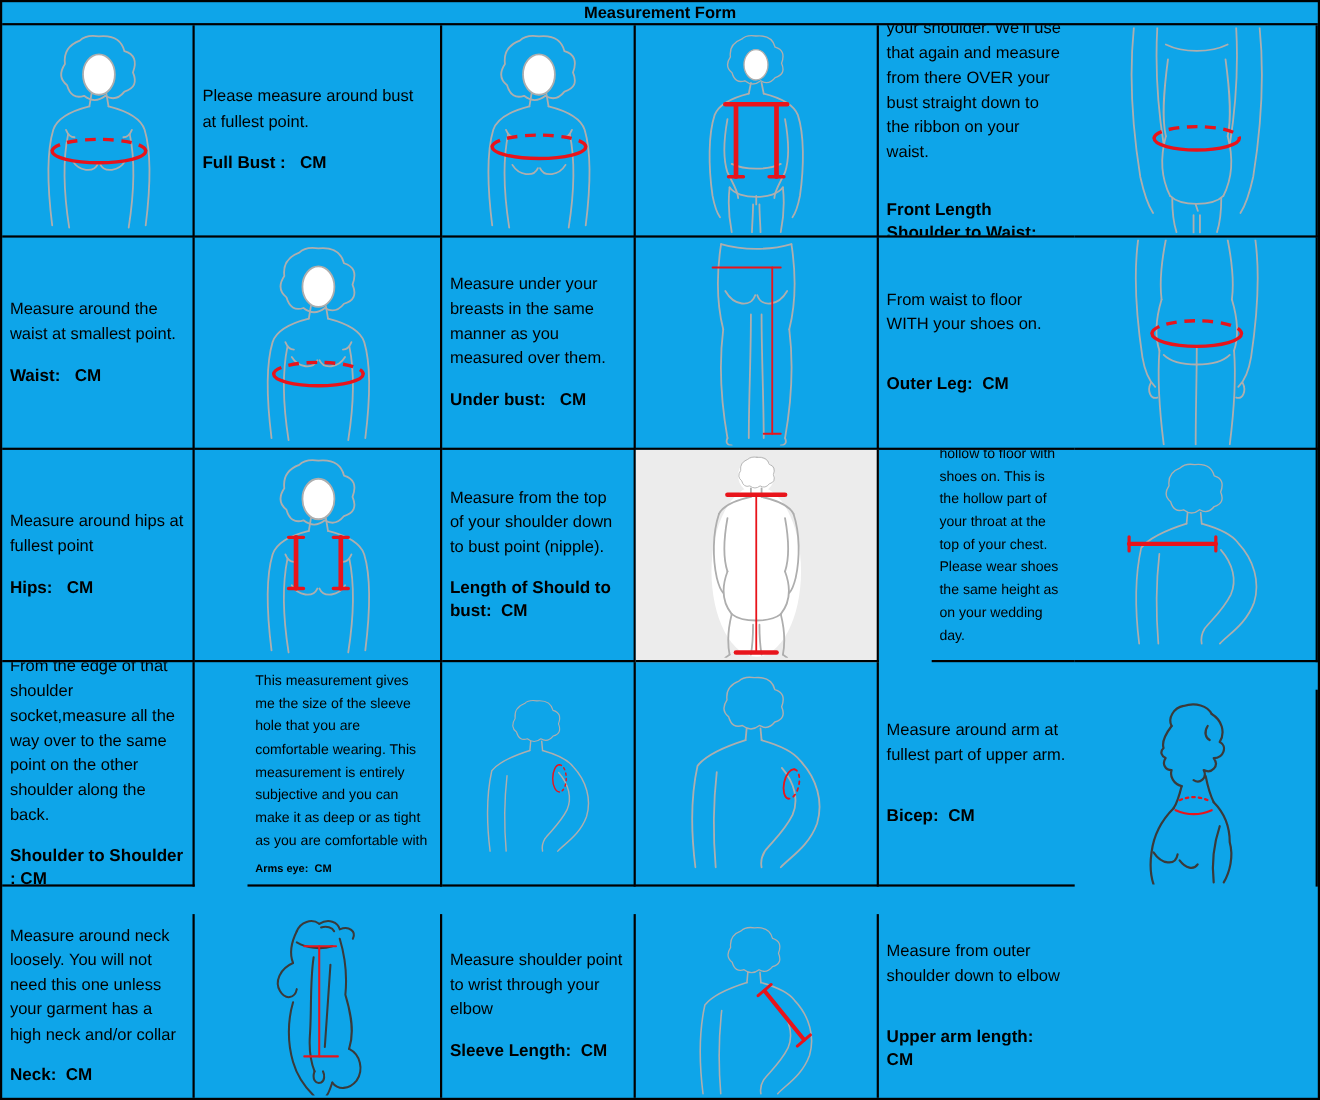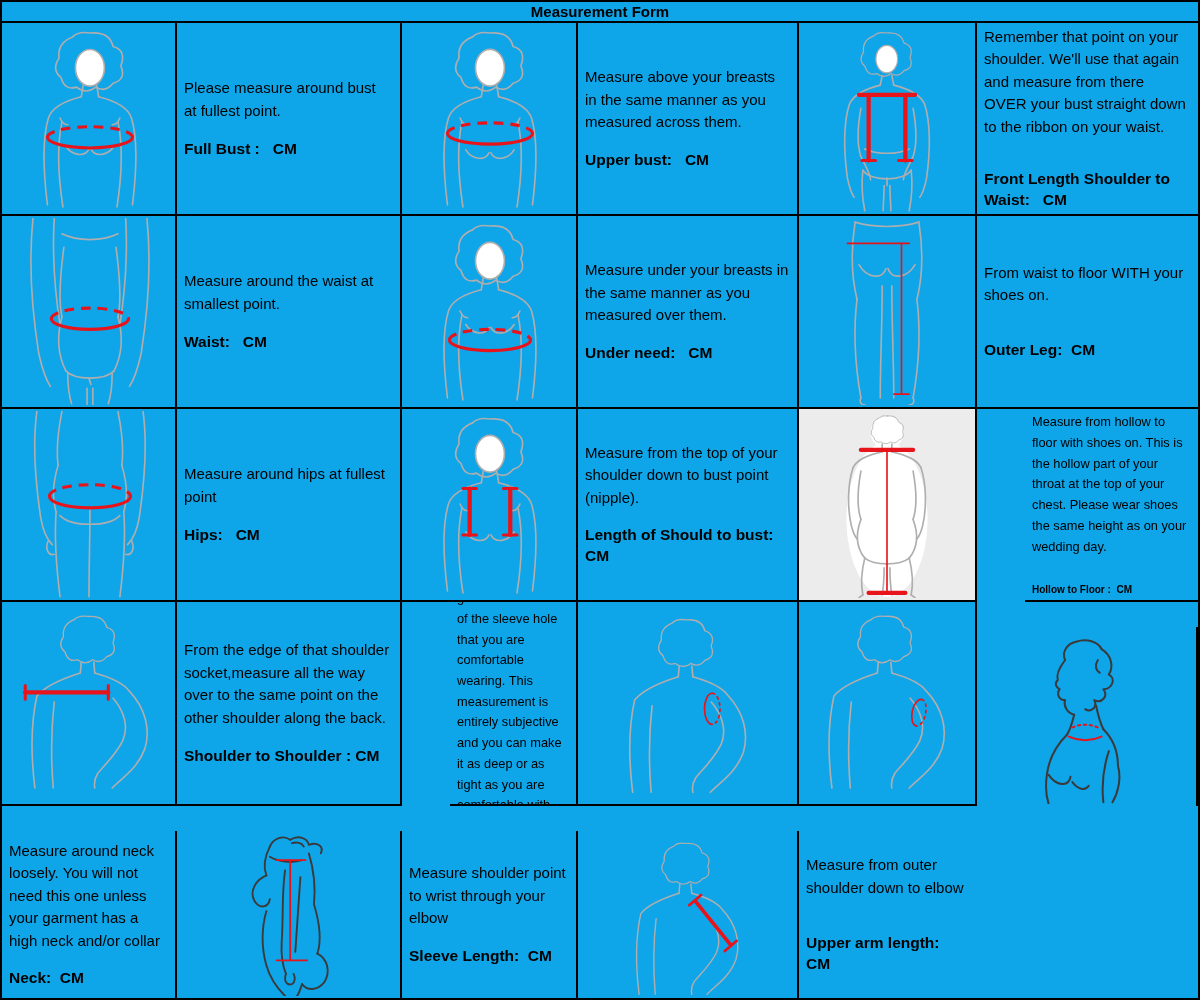--- a/index.html
+++ b/index.html
@@ -89,24 +89,20 @@
     <p class="label">Full Bust :   CM</p>
   </div>
   <div class="cell img">
     <svg class="fig" viewBox="0 0 176 193">
       <use href="#g-front-fig"></use>
       <path d="M64,129 C70,139 84,141 88,132 M90,132 C94,141 108,139 114,129"></path>
       <path class="red r3 dash" d="M45,112 A44,11 0 0 1 133,112"></path>
       <path class="red r3" d="M45,112 A44,11 0 0 0 133,112"></path>
     </svg>
   </div>
-  <div class="cell txt">
-    <p>Measure above your breasts in the same manner as you measured across them.</p>
-    <p class="label">Upper bust:   CM</p>
-  </div>
   <div class="cell img">
     <svg class="fig" viewBox="0 0 178 193">
       <use href="#g-head" transform="translate(22,2) scale(0.75)"></use>
       <path d="M84,52 L82,62 M94,52 L96,62"></path>
       <path d="M82,62 C66,66 54,72 50,82 C44,100 44,130 48,158 C50,168 52,174 55,178"></path>
       <path d="M96,62 C112,66 124,72 128,82 C134,100 134,130 130,158 C128,168 126,174 123,178"></path>
       <path d="M62,86 C58,108 58,124 62,136 C68,148 72,154 72,160"></path>
       <path d="M116,86 C120,108 120,124 116,136 C110,148 106,154 106,160"></path>
       <path d="M66,128 C78,134 100,134 112,128"></path>
       <path d="M64,150 C72,162 106,162 114,150"></path>
@@ -144,21 +140,21 @@
   <div class="cell img">
     <svg class="fig" viewBox="0 0 176 193">
       <use href="#g-front-fig"></use>
       <path d="M64,110 C70,120 84,122 88,113 M90,113 C94,122 108,120 114,110"></path>
       <path class="red r3 dash" d="M47,126 A42,11 0 0 1 131,126"></path>
       <path class="red r3" d="M47,126 A42,11 0 0 0 131,126"></path>
     </svg>
   </div>
   <div class="cell txt">
     <p>Measure under your breasts in the same manner as you measured over them.</p>
-    <p class="label">Under need:   CM</p>
+    <p class="label">Under bust:   CM</p>
   </div>
   <div class="cell img">
     <svg class="fig" viewBox="0 0 178 193">
       <path d="M56,4 C52,30 52,60 58,84 M122,4 C126,30 126,60 120,84"></path>
       <path d="M56,4 C76,10 102,10 122,4"></path>
       <path d="M60,48 C68,62 84,64 88,52 M90,52 C94,64 110,62 118,48"></path>
       <path d="M58,84 C54,116 56,152 62,186 M120,84 C124,116 122,152 116,186"></path>
       <path d="M84,70 C84,110 82,150 82,186 M94,70 C94,110 96,150 96,186"></path>
       <path d="M62,186 C60,190 62,193 66,193 M116,186 C118,190 116,193 112,193"></path>
       <path class="red" d="M48,26 L112,26" stroke-width="2.6"></path>
@@ -253,20 +249,24 @@
   </div>
   <div class="cell img">
     <svg class="fig" viewBox="0 0 178 204">
       <use href="#g-back-base"></use>
       <g transform="rotate(12 122 112)">
         <path class="red" d="M122,98 A7,14 0 0 0 122,126" stroke-width="2.6"></path>
         <path class="red dot" d="M122,98 A7,14 0 0 1 122,126" stroke-width="2.6"></path>
       </g>
     </svg>
   </div>
+  <div class="cell txt last">
+    <p>Measure around arm at fullest part of upper arm.</p>
+    <p class="label">Bicep:  CM</p>
+  </div>
 
   <div class="cell img bottom">
     <svg class="fig sketch" viewBox="0 0 175 192">
       <path d="M64,34 C60,26 66,16 76,14 C88,10 100,14 104,22"></path>
       <path d="M64,34 C58,42 54,50 56,56 C52,60 54,64 58,66 C54,72 58,78 64,78 C62,84 66,92 74,94"></path>
       <path d="M104,22 C114,28 118,40 112,50 C120,54 116,66 106,66 C112,74 104,82 96,78 C100,86 92,92 86,88"></path>
       <path d="M100,34 C96,40 98,46 102,48"></path>
       <path d="M74,94 C72,102 70,110 66,116"></path>
       <path d="M98,84 C100,94 102,102 106,110"></path>
       <path d="M66,116 C54,128 46,144 44,160 C42,174 44,186 46,192"></path>

